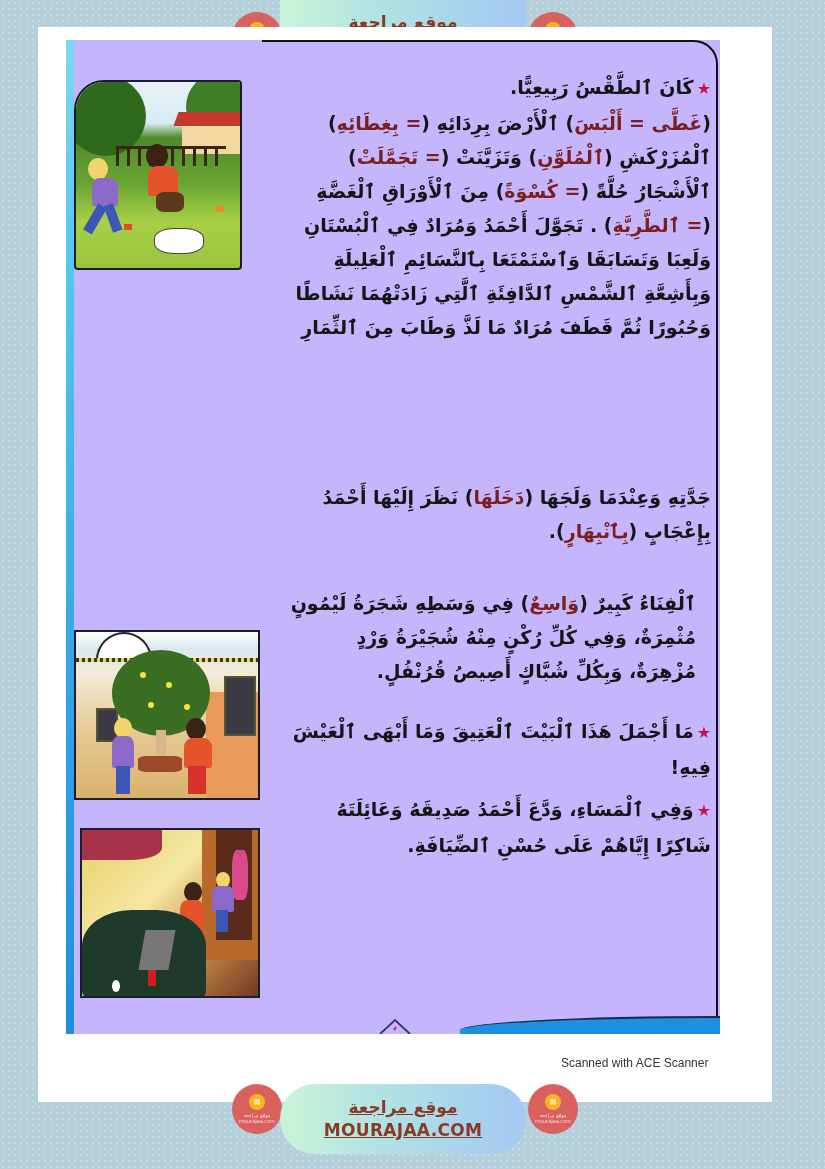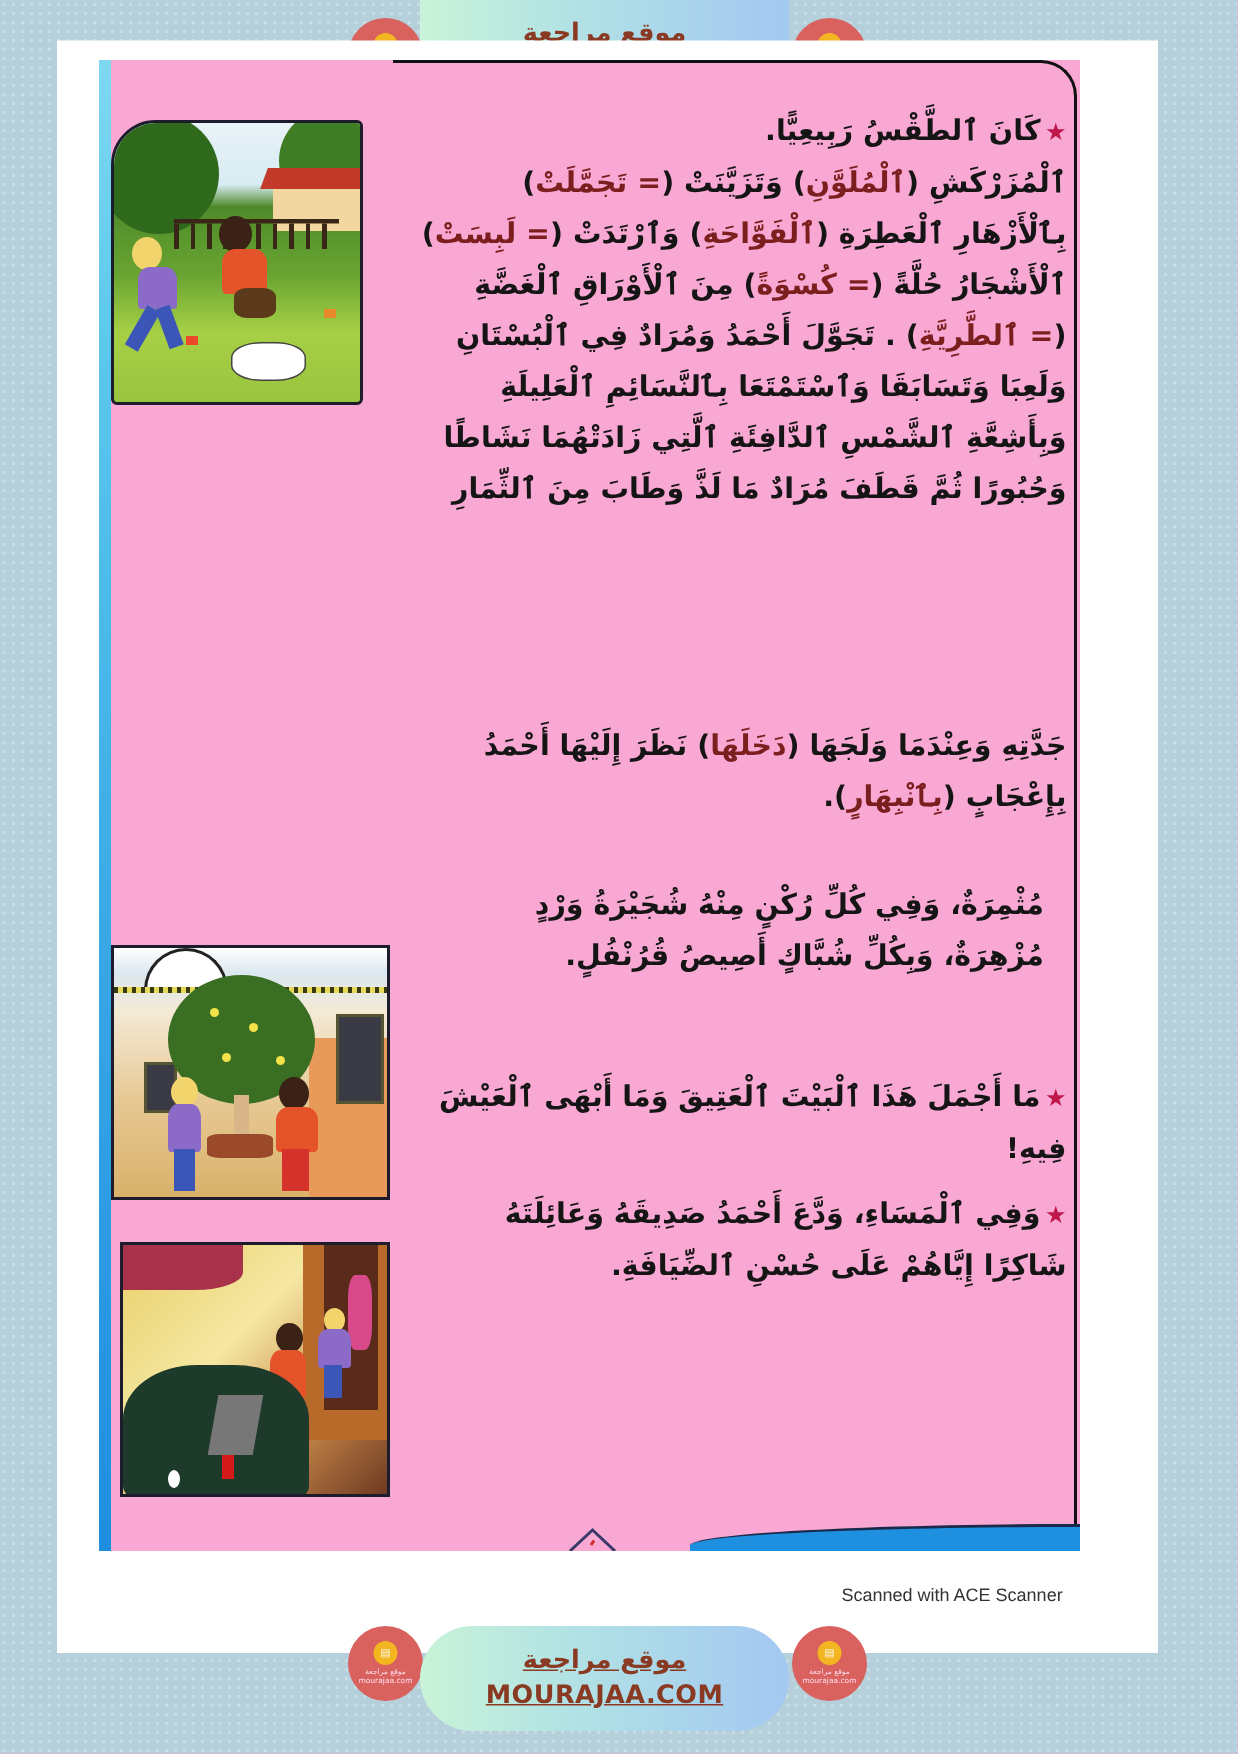--- a/index.html
+++ b/index.html
@@ -10,21 +10,21 @@
     background-size: 6px 6px;
     position: relative;
     font-family: "DejaVu Sans", sans-serif;
   }
   .page {
     position: absolute; left: 38px; top: 27px; width: 734px; height: 1075px;
     background: #ffffff;
   }
   .scan {
     position: absolute; left: 66px; top: 40px; width: 654px; height: 994px;
-    background: #f9a8d4;
+    background: #c4b5fd;
     overflow: hidden;
   }
   .scan-blue-edge {
     position: absolute; left: 0; top: 0; width: 8px; height: 100%;
     background: linear-gradient(to bottom, #7fd8f0 0%, #5ac8ec 20%, #39a7e5 60%, #1e8ee0 100%);
   }
   .scan-bottom-curve {
     position: absolute; right: 0; bottom: 0; width: 260px; height: 18px;
     background: #1f8fe0;
     border-top-left-radius: 100% 80%;
@@ -192,35 +192,36 @@
     <div class="shape head-dark" style="left:102px; top:52px; width:18px; height:20px;"></div>
     <div class="shape kid-b" style="left:98px; top:70px; width:24px; height:32px;"></div>
     <div class="shape car" style="left:0; top:80px; width:124px; height:90px;"></div>
     <div class="shape" style="left:60px; top:100px; width:30px; height:40px; background:#777; transform:skewX(-10deg);"></div>
     <div class="shape" style="left:66px; top:140px; width:8px; height:16px; background:#d41a1a;"></div>
     <div class="shape" style="left:30px; top:150px; width:8px; height:12px; background:#fff; border-radius:50%;"></div>
   </div>
 
   <div class="text-block p1">
     <span class="para"><span class="star">★</span><span>كَانَ ٱلطَّقْسُ رَبِيعِيًّا.</span></span>
+    <span class="para"><span>(</span><span class="syn">غَطَّى = أَلْبَسَ</span><span>) ٱلْأَرْضَ بِرِدَائِهِ (</span><span class="syn">= بِغِطَائِهِ</span><span>)</span></span>
     <span class="para"><span>ٱلْمُزَرْكَشِ (</span><span class="syn">ٱلْمُلَوَّنِ</span><span>) وَتَزَيَّنَتْ (</span><span class="syn">= تَجَمَّلَتْ</span><span>)</span></span>
-    <span class="para"><span>بِٱلْأَزْهَارِ ٱلْعَطِرَةِ (</span><span class="syn">ٱلْفَوَّاحَةِ</span><span>) وَٱرْتَدَتْ (</span><span class="syn">= لَبِسَتْ</span><span>)</span></span>
     <span class="para"><span>ٱلْأَشْجَارُ حُلَّةً (</span><span class="syn">= كُسْوَةً</span><span>) مِنَ ٱلْأَوْرَاقِ ٱلْغَضَّةِ</span></span>
     <span class="para"><span>(</span><span class="syn">= ٱلطَّرِيَّةِ</span><span>) . تَجَوَّلَ أَحْمَدُ وَمُرَادٌ فِي ٱلْبُسْتَانِ</span></span>
     <span class="para">وَلَعِبَا وَتَسَابَقَا وَٱسْتَمْتَعَا بِٱلنَّسَائِمِ ٱلْعَلِيلَةِ</span>
     <span class="para">وَبِأَشِعَّةِ ٱلشَّمْسِ ٱلدَّافِئَةِ ٱلَّتِي زَادَتْهُمَا نَشَاطًا</span>
     <span class="para">وَحُبُورًا ثُمَّ قَطَفَ مُرَادٌ مَا لَذَّ وَطَابَ مِنَ ٱلثِّمَارِ</span>
   </div>
 
   <div class="text-block p2">
     <span class="para"><span>جَدَّتِهِ وَعِنْدَمَا وَلَجَهَا (</span><span class="syn">دَخَلَهَا</span><span>) نَظَرَ إِلَيْهَا أَحْمَدُ</span></span>
     <span class="para"><span>بِإِعْجَابٍ (</span><span class="syn">بِٱنْبِهَارٍ</span><span>).</span></span>
   </div>
 
   <div class="text-block p3">
+    <span class="para"><span>ٱلْفِنَاءُ كَبِيرٌ (</span><span class="syn">وَاسِعٌ</span><span>) فِي وَسَطِهِ شَجَرَةُ لَيْمُونٍ</span></span>
     <span class="para">مُثْمِرَةٌ، وَفِي كُلِّ رُكْنٍ مِنْهُ شُجَيْرَةُ وَرْدٍ</span>
     <span class="para">مُزْهِرَةٌ، وَبِكُلِّ شُبَّاكٍ أَصِيصُ قُرُنْفُلٍ.</span>
   </div>
 
   <div class="text-block p4">
     <span class="para"><span class="star">★</span><span>مَا أَجْمَلَ هَذَا ٱلْبَيْتَ ٱلْعَتِيقَ وَمَا أَبْهَى ٱلْعَيْشَ</span></span>
     <span class="para">فِيهِ!</span>
   </div>
 
   <div class="text-block p5">

